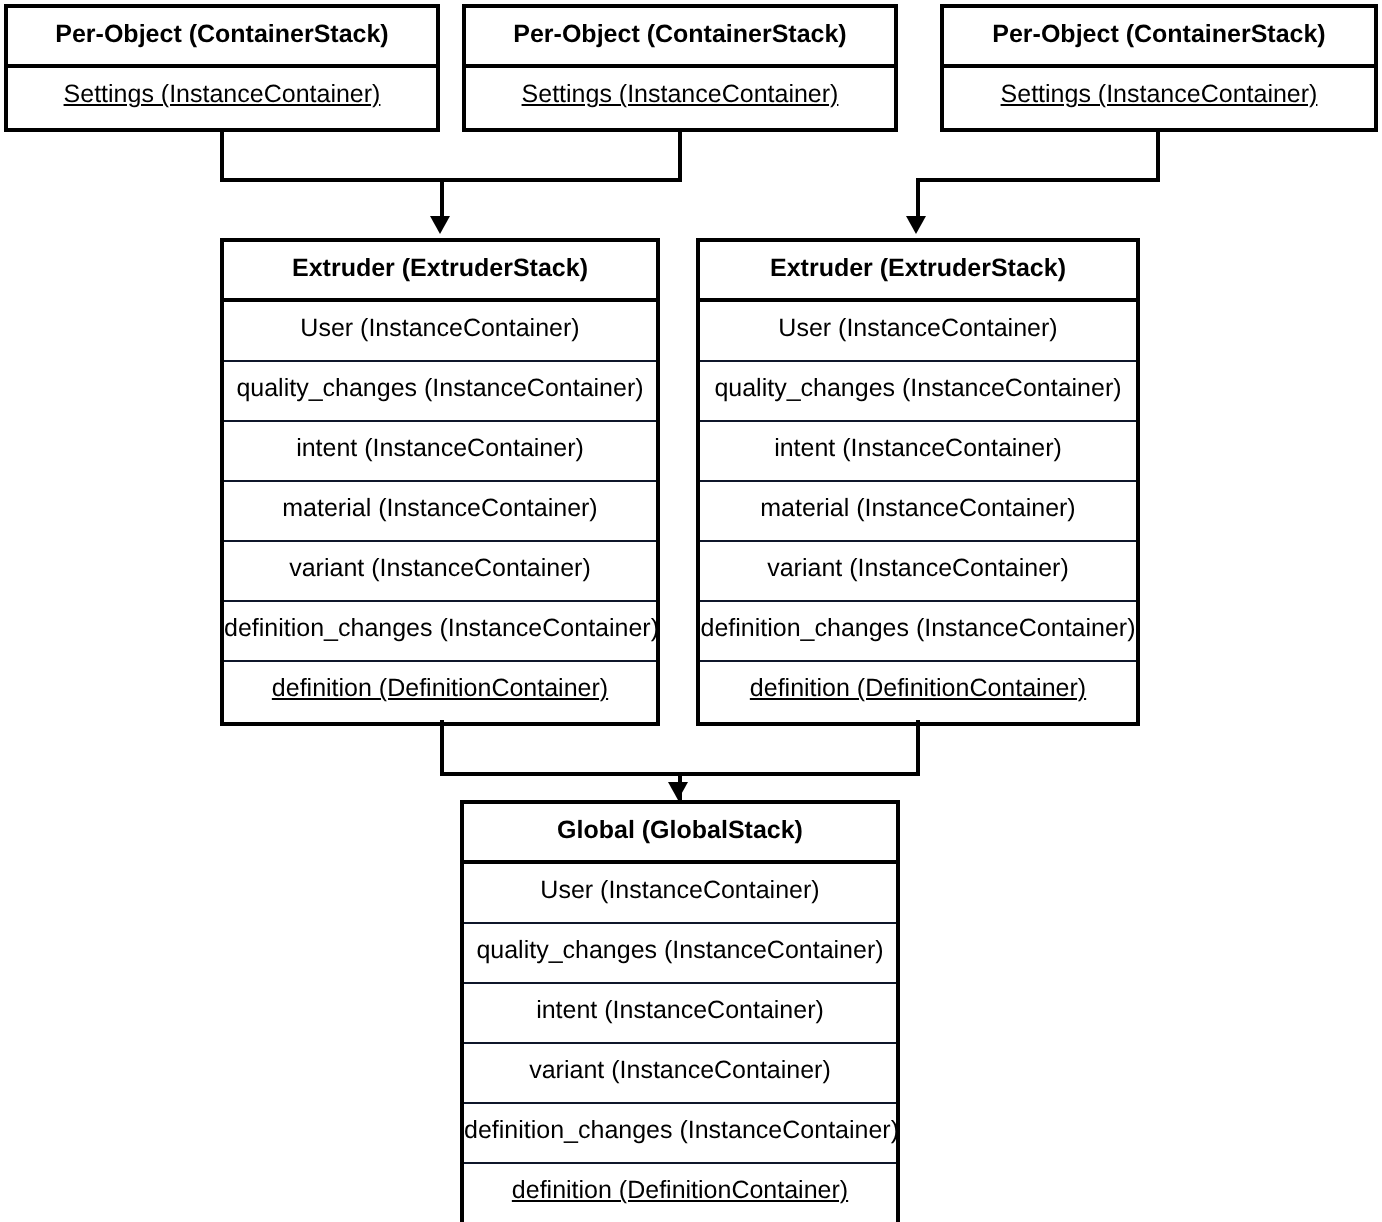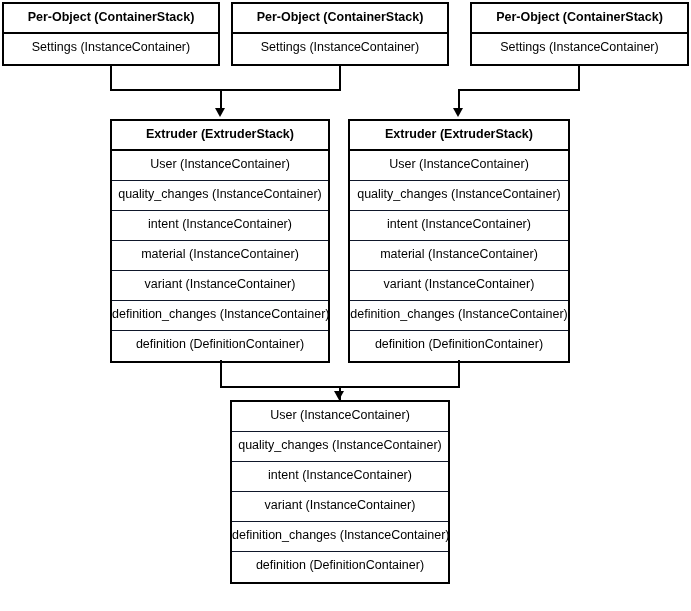--- a/index.html
+++ b/index.html
@@ -32,20 +32,21 @@
     line-height: 26px;
     text-align: center;
     font-size: 12.5px;
     color: #000000;
     border-bottom: 1px solid #0f172a;
     white-space: nowrap;
     overflow: hidden;
   }
   .node-row:last-child {
     border-bottom: none;
+    text-decoration: underline;
   }
   .node-row.header {
     font-weight: bold;
     border-bottom: 2px solid #000000;
   }
 
   
   .edge-v {
     position: absolute;
     width: 0;
@@ -118,20 +119,21 @@
     <div class="node-row">definition (DefinitionContainer)</div>
   </div>
 
   <div class="edge-v" style="left:220px; top:360px; height:28px;"></div>
   <div class="edge-v" style="left:458px; top:360px; height:28px;"></div>
   <div class="edge-h" style="left:220px; top:386px; width:240px;"></div>
   <div class="edge-v" style="left:339px; top:386px; height:14px;"></div>
   <div class="arrow-head" style="left:334px; top:391px;"></div>
 
   <div class="node" style="left:230px; top:400px; width:220px;">
+    <div class="node-row header">Global (GlobalStack)</div>
     <div class="node-row">User (InstanceContainer)</div>
     <div class="node-row">quality_changes (InstanceContainer)</div>
     <div class="node-row">intent (InstanceContainer)</div>
     <div class="node-row">variant (InstanceContainer)</div>
     <div class="node-row">definition_changes (InstanceContainer)</div>
     <div class="node-row">definition (DefinitionContainer)</div>
   </div>
 
 </div>
 

